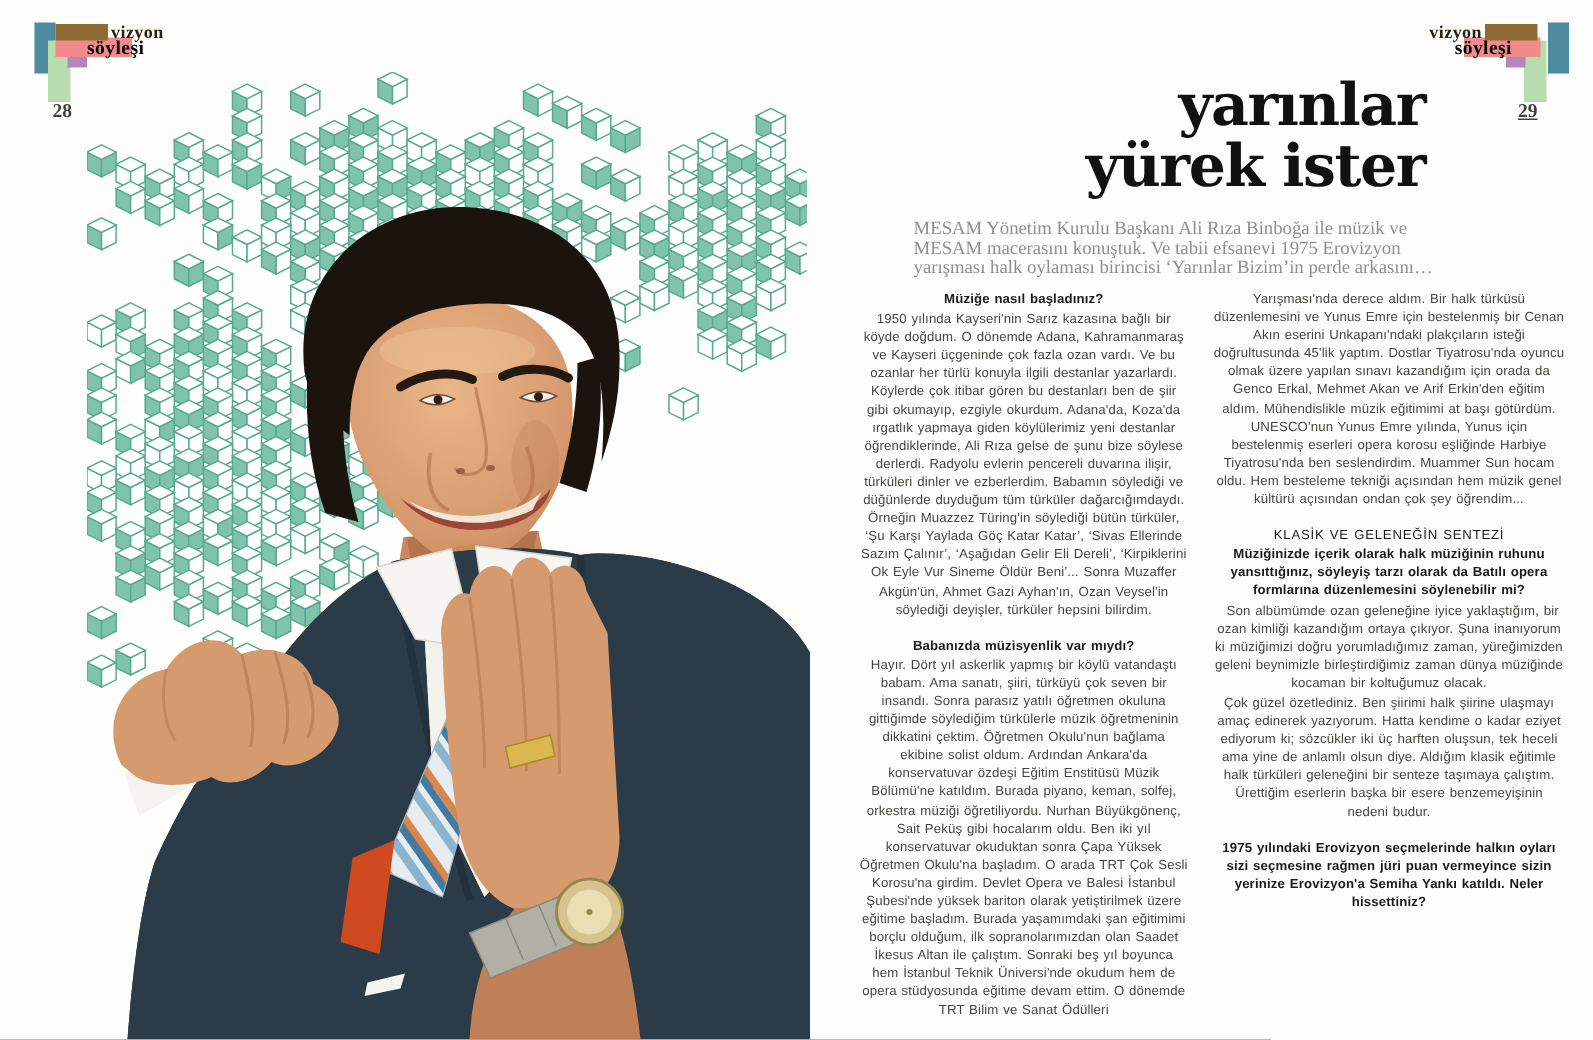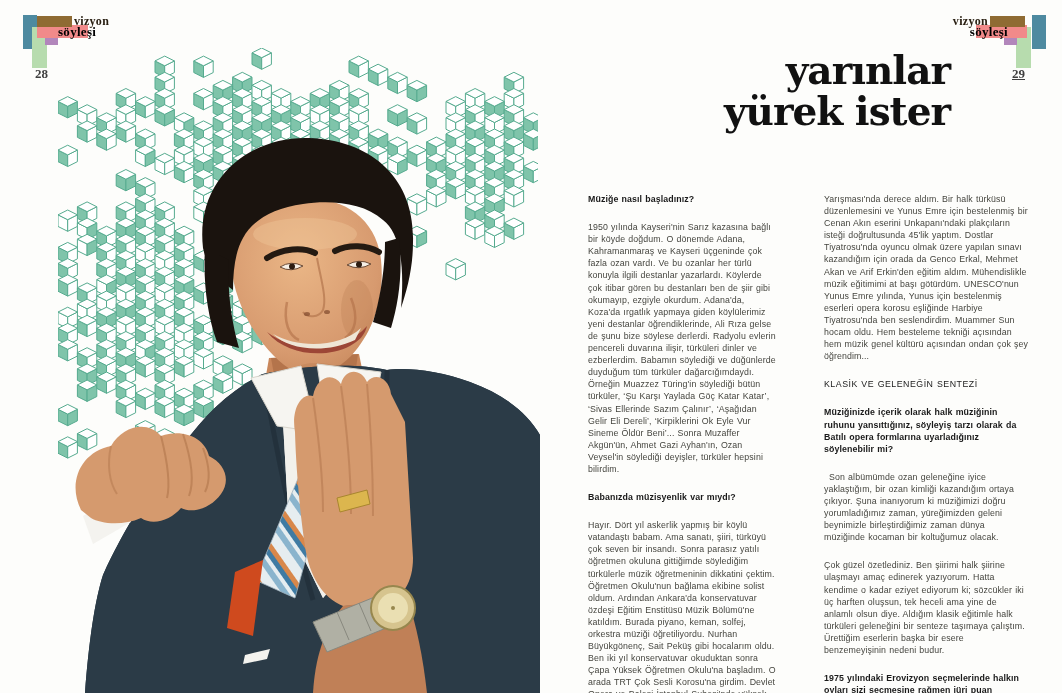--- a/index.html
+++ b/index.html
@@ -61,21 +61,21 @@
     color:#8d918c;
   }
   
   .col{
     position:absolute;top:193px;
     font-size:8.8px;line-height:12.1px;color:#45453f;
     letter-spacing:.1px;word-spacing:.6px;
   }
   #col-left{left:572px;width:221px;}
   #col-right{left:808px;width:236px;}
-  .blk{margin:16px;}
+  .blk{margin:1px;text-align:center;}
   .blk.question{font-weight:700;color:#1a1a1a;margin-top:12px;}
   .blk.section{font-weight:400;color:#1a1a1a;margin-top:12px;letter-spacing:.5px;}
   .blk.section + .blk.question{margin-top:0;}
   .blk:first-child{margin-top:0;}
   .blk.answer-cont{text-indent:5px;}
   
   #cubes{position:absolute;left:58px;top:48px;pointer-events:none;}
   #portrait{position:absolute;left:55px;top:130px;}
 </style>
 </head>
@@ -1196,29 +1196,30 @@
     <span class="tag1">vizyon</span>
     <span class="tag2">söyleşi</span>
     <span class="pnum">29</span>
   </div>
 
   <h1 class="headline">
     <span>yarınlar</span>
     <span>yürek ister</span>
   </h1>
 
+  <p class="standfirst">MESAM Yönetim Kurulu Başkanı Ali Rıza Binboğa ile müzik ve MESAM macerasını konuştuk. Ve tabii efsanevi 1975 Erovizyon yarışması halk oylaması birincisi ‘Yarınlar Bizim’in  perde arkasını…</p>
 
   <div class="col" id="col-left">
       <div class="blk question">Müziğe nasıl başladınız?</div>
       <div class="blk answer">1950 yılında Kayseri'nin Sarız kazasına bağlı bir köyde doğdum. O dönemde Adana, Kahramanmaraş ve Kayseri üçgeninde çok fazla ozan vardı. Ve bu ozanlar her türlü konuyla ilgili destanlar yazarlardı. Köylerde çok itibar gören bu destanları ben de şiir gibi okumayıp, ezgiyle okurdum. Adana'da, Koza'da ırgatlık yapmaya giden köylülerimiz yeni destanlar öğrendiklerinde, Ali Rıza gelse de şunu bize söylese derlerdi. Radyolu evlerin pencereli duvarına ilişir, türküleri dinler ve ezberlerdim. Babamın söylediği ve  düğünlerde duyduğum tüm türküler dağarcığımdaydı. Örneğin Muazzez Türing'in söylediği bütün türküler, ‘Şu Karşı Yaylada Göç Katar Katar’, ‘Sivas Ellerinde Sazım Çalınır’, ‘Aşağıdan Gelir Eli Dereli’, ‘Kirpiklerini Ok Eyle Vur Sineme Öldür Beni’... Sonra Muzaffer Akgün'ün, Ahmet Gazi Ayhan'ın, Ozan Veysel'in söylediği deyişler, türküler hepsini bilirdim.</div>
       <div class="blk question">Babanızda müzisyenlik var mıydı?</div>
       <div class="blk answer">Hayır. Dört yıl askerlik yapmış bir köylü vatandaştı babam. Ama sanatı, şiiri, türküyü çok seven bir insandı. Sonra parasız yatılı öğretmen okuluna gittiğimde söylediğim türkülerle müzik öğretmeninin dikkatini çektim. Öğretmen Okulu'nun bağlama ekibine solist oldum. Ardından Ankara'da konservatuvar özdeşi Eğitim Enstitüsü Müzik Bölümü'ne katıldım. Burada piyano, keman, solfej, orkestra müziği öğretiliyordu. Nurhan Büyükgönenç, Sait Peküş gibi hocalarım oldu. Ben iki yıl konservatuvar okuduktan sonra Çapa Yüksek Öğretmen Okulu'na başladım. O arada TRT Çok Sesli Korosu'na girdim. Devlet Opera ve Balesi İstanbul Şubesi'nde yüksek bariton olarak yetiştirilmek üzere eğitime başladım. Burada yaşamımdaki şan eğitimimi borçlu olduğum, ilk sopranolarımızdan olan Saadet İkesus Altan ile çalıştım. Sonraki beş yıl boyunca hem İstanbul Teknik Üniversi'nde  okudum hem de opera stüdyosunda eğitime devam ettim. O dönemde TRT Bilim ve Sanat Ödülleri</div>
     </div>
   <div class="col" id="col-right">
       <div class="blk answer">Yarışması'nda derece aldım. Bir halk türküsü düzenlemesini ve Yunus Emre için bestelenmiş bir Cenan Akın eserini Unkapanı'ndaki plakçıların isteği doğrultusunda 45'lik yaptım. Dostlar Tiyatrosu'nda oyuncu olmak üzere yapılan sınavı kazandığım için orada da Genco Erkal, Mehmet Akan ve Arif Erkin'den eğitim aldım. Mühendislikle müzik eğitimimi at başı götürdüm. UNESCO'nun Yunus Emre yılında, Yunus için bestelenmiş eserleri opera korosu eşliğinde Harbiye Tiyatrosu'nda ben seslendirdim. Muammer Sun hocam oldu. Hem besteleme tekniği açısından hem müzik genel kültürü açısından ondan çok şey öğrendim...</div>
       <div class="blk section">KLASİK VE GELENEĞİN SENTEZİ</div>
-      <div class="blk question">Müziğinizde içerik olarak halk müziğinin ruhunu yansıttığınız, söyleyiş tarzı olarak da Batılı opera formlarına uyarladığınız söylenebilir mi?</div>
+      <div class="blk question">Müziğinizde içerik olarak halk müziğinin ruhunu yansıttığınız, söyleyiş tarzı olarak da Batılı opera formlarına düzenlemesini söylenebilir mi?</div>
       <div class="blk answer-cont">Son albümümde ozan geleneğine iyice yaklaştığım, bir ozan kimliği kazandığım ortaya çıkıyor. Şuna inanıyorum ki müziğimizi doğru yorumladığımız zaman, yüreğimizden geleni beynimizle birleştirdiğimiz zaman dünya müziğinde kocaman bir koltuğumuz olacak.</div>
       <div class="blk answer">Çok güzel özetlediniz. Ben şiirimi halk şiirine ulaşmayı amaç edinerek yazıyorum. Hatta kendime o kadar eziyet ediyorum ki; sözcükler iki üç harften oluşsun, tek heceli ama yine de anlamlı olsun diye. Aldığım klasik eğitimle halk türküleri geleneğini bir senteze taşımaya çalıştım. Ürettiğim eserlerin başka bir esere benzemeyişinin nedeni budur.</div>
       <div class="blk question">1975 yılındaki Erovizyon seçmelerinde halkın oyları sizi seçmesine rağmen jüri puan vermeyince sizin yerinize Erovizyon'a Semiha Yankı katıldı. Neler hissettiniz?</div>
     </div>
 
 </div>
 
 </body></html>

